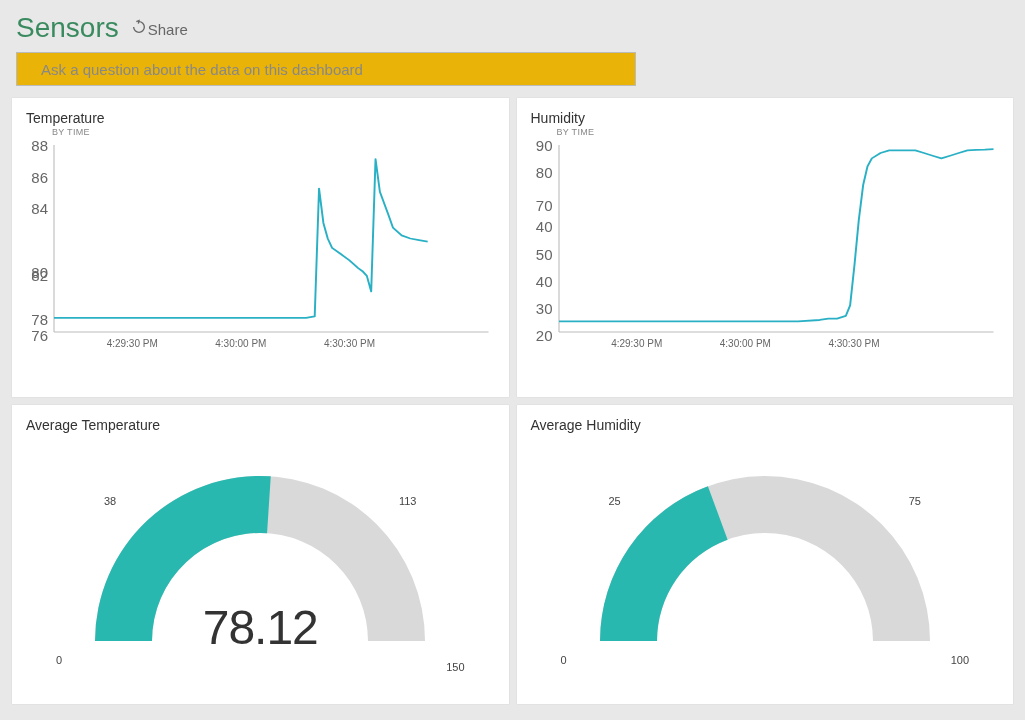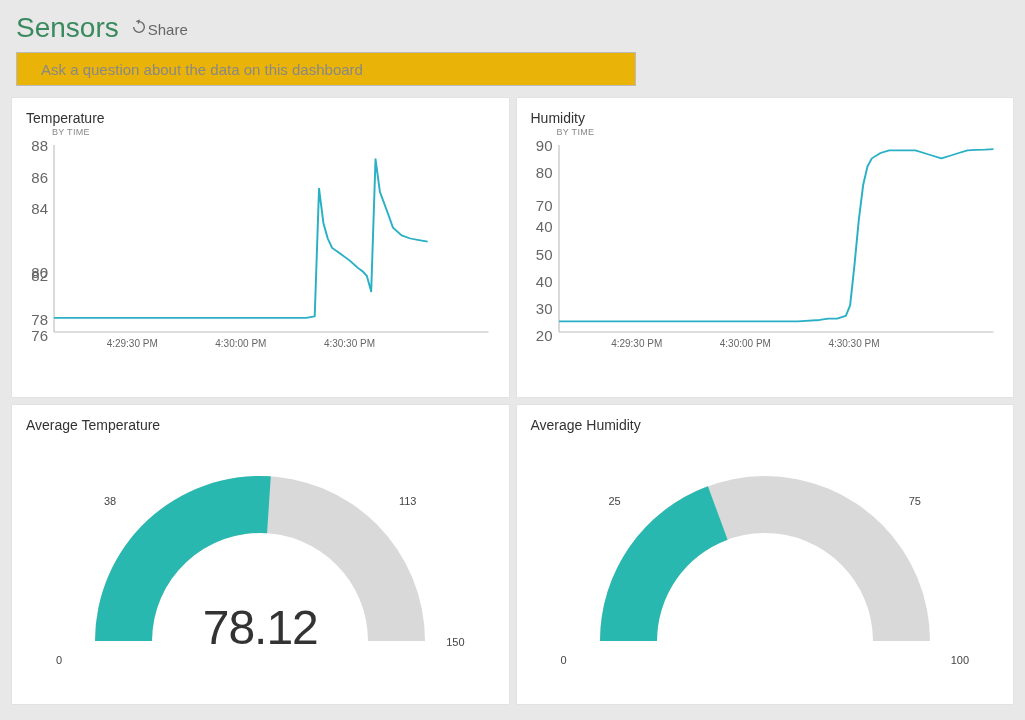--- a/index.html
+++ b/index.html
@@ -223,21 +223,21 @@
   </div>
 
   <div class="card">
     <div class="card-title">Average Temperature</div>
     <div class="gauge-area">
       <svg class="gauge-svg" id="gauge-temp" width="400" height="210" viewBox="0 0 400 210">
           <path class="gauge-track" d="M 35 200.00000000000003 A 165 165 0 0 1 364.99999917499997 199.9835000000275 L 307.99999946 199.989200000018 A 108 108 0 0 0 92 200 Z"></path>
           <path class="gauge-fill" d="M 35 200.00000000000003 A 165 165 0 0 1 210.7742744993899 35.35214848346246 L 207.05225239960066 92.23049718917542 A 108 108 0 0 0 92 200 Z"></path>
         </svg>
       <div class="gauge-label" style="left:30px; bottom:15px;">0</div>
-      <div class="gauge-label" style="right:30px; bottom:33px;">150</div>
+      <div class="gauge-label" style="right:30px; bottom:8px;">150</div>
       <div class="gauge-label" style="left:78px; top:54px;">38</div>
       <div class="gauge-label" style="right:78px; top:54px;">113</div>
       <div class="gauge-value">78.12</div>
     </div>
   </div>
 
   <div class="card">
     <div class="card-title">Average Humidity</div>
     <div class="gauge-area">
       <svg class="gauge-svg" id="gauge-hum" width="400" height="210" viewBox="0 0 400 210">

